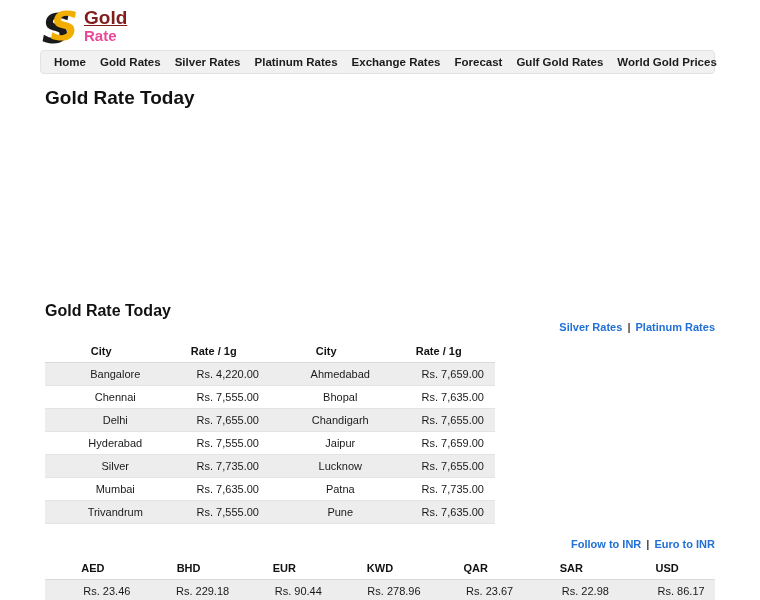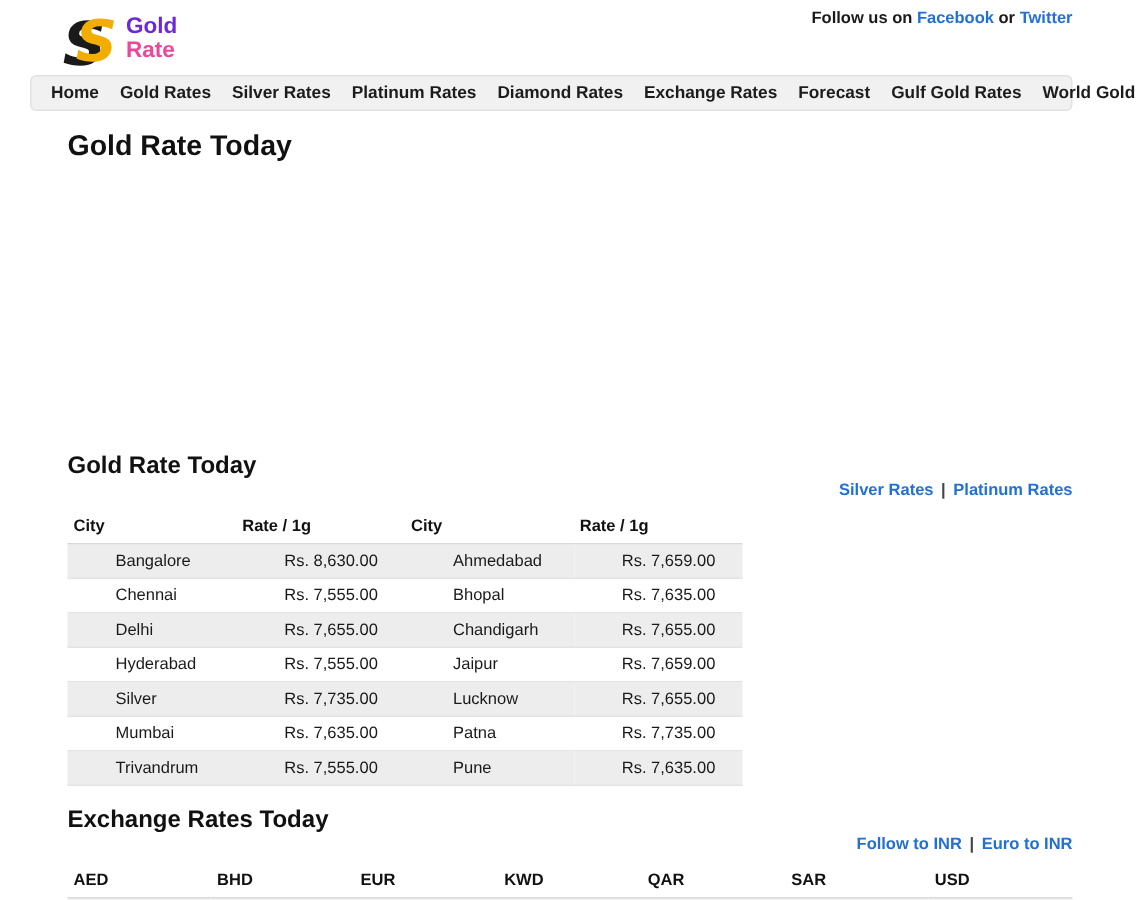--- a/index.html
+++ b/index.html
@@ -15,36 +15,36 @@
 
   
   .top-header {
     position: relative;
     height: 48px;
     padding: 4px 45px 0 40px;
   }
   .logo { display: flex; align-items: center; gap: 2px; cursor: pointer; }
   .logo-icon { width: 44px; height: 44px; display: block; }
   .logo-text { display: flex; flex-direction: column; line-height: 1.05; margin-left: -2px; }
-  .logo-text .l1 { font-size: 15px; font-weight: bold; color: #6d28d9; }
+  .logo-text .l1 { font-size: 19px; font-weight: bold; color: #7f1d1d; text-decoration: underline; }
   .logo-text .l2 { font-size: 15px; font-weight: bold; color: #ec4899; }
 
   .follow-line {
     position: absolute;
     top: 6px; right: 45px;
     font-size: 11px;
     font-weight: bold;
     color: #1a1a1a;
     white-space: nowrap;
   }
   .follow-line a { color: #2270d6; text-decoration: none; cursor: pointer; }
 
   
   .navbar {
-    margin: 2px 45px 0 20px;
+    margin: 2px 45px 0 40px;
     background: #f1f1f1;
     border: 1px solid #e2e2e2;
     border-radius: 4px;
     display: flex;
     align-items: center;
     padding: 0 6px;
     height: 24px;
   }
   .navbar ul { list-style: none; display: flex; }
   .navbar li {
@@ -79,21 +79,21 @@
   }
   .section-links a { color: #2270d6; text-decoration: none; font-weight: bold; cursor: pointer; }
   .section-links .sep { color: #444; font-weight: bold; padding: 0 2px; }
 
   
   table { border-collapse: collapse; margin-top: 7px; table-layout: fixed; }
   table.gold-table { width: 450px; }
   table.fx-table { width: 670px; }
   th, td {
     font-size: 11px;
-    text-align: left;
+    text-align: center;
     padding: 5px 4px;
     height: 21px;
   }
   th { font-weight: bold; color: #111; border-bottom: 1px solid #d9d9d9; }
   td { color: #1a1a1a; border-bottom: 1px solid #e3e3e3; padding-left: 32px; }
   tbody tr:nth-of-type(odd) { background: #ededed; }
 
   .fx-section { margin-top: 14px; }
 </style>
 </head>
@@ -105,40 +105,33 @@
     <div class="logo">
       <svg class="logo-icon" viewBox="0 0 44 46" aria-hidden="true">
         <text x="1" y="41" font-family="DejaVu Sans, sans-serif" font-size="42" font-weight="bold" font-style="italic" fill="#1a1a1a">S</text>
         <text x="10" y="38" font-family="DejaVu Sans, sans-serif" font-size="40" font-weight="bold" font-style="italic" fill="#f2ae00">S</text>
       </svg>
       <div class="logo-text">
         <span class="l1">Gold</span>
         <span class="l2">Rate</span>
       </div>
     </div>
-    <div class="follow-line">
-      <span>Follow us on</span>
-      <a>Facebook</a>
-      <span>or</span>
-      <a>Twitter</a>
-    </div>
   </div>
 
   <nav class="navbar">
     <ul>
 
         <li class="nav-item">Home</li>
 
         <li class="nav-item">Gold Rates</li>
 
         <li class="nav-item">Silver Rates</li>
 
         <li class="nav-item">Platinum Rates</li>
 
-        <li class="nav-item">Diamond Rates</li>
 
         <li class="nav-item">Exchange Rates</li>
 
         <li class="nav-item">Forecast</li>
 
         <li class="nav-item">Gulf Gold Rates</li>
 
         <li class="nav-item">World Gold Prices</li>
 
       </ul>
@@ -166,21 +159,21 @@
 
               <th>City</th>
 
               <th>Rate / 1g</th>
             </tr>
         </thead>
         <tbody>
 
             <tr class="gold-row">
               <td>Bangalore</td>
-              <td>Rs. 8,630.00</td>
+              <td>Rs. 4,220.00</td>
               <td>Ahmedabad</td>
               <td>Rs. 7,659.00</td>
             </tr>
 
             <tr class="gold-row">
               <td>Chennai</td>
               <td>Rs. 7,555.00</td>
               <td>Bhopal</td>
               <td>Rs. 7,635.00</td>
             </tr>
@@ -217,21 +210,20 @@
               <td>Trivandrum</td>
               <td>Rs. 7,555.00</td>
               <td>Pune</td>
               <td>Rs. 7,635.00</td>
             </tr>
           </tbody>
       </table>
     </section>
 
     <section class="fx-section">
-      <h2 class="section-title">Exchange Rates Today</h2>
       <div class="section-links">
         <a>Follow to INR</a>
         <span class="sep">|</span>
         <a>Euro to INR</a>
       </div>
       <table class="fx-table">
         <thead>
           <tr>
 
               <th>AED</th>

